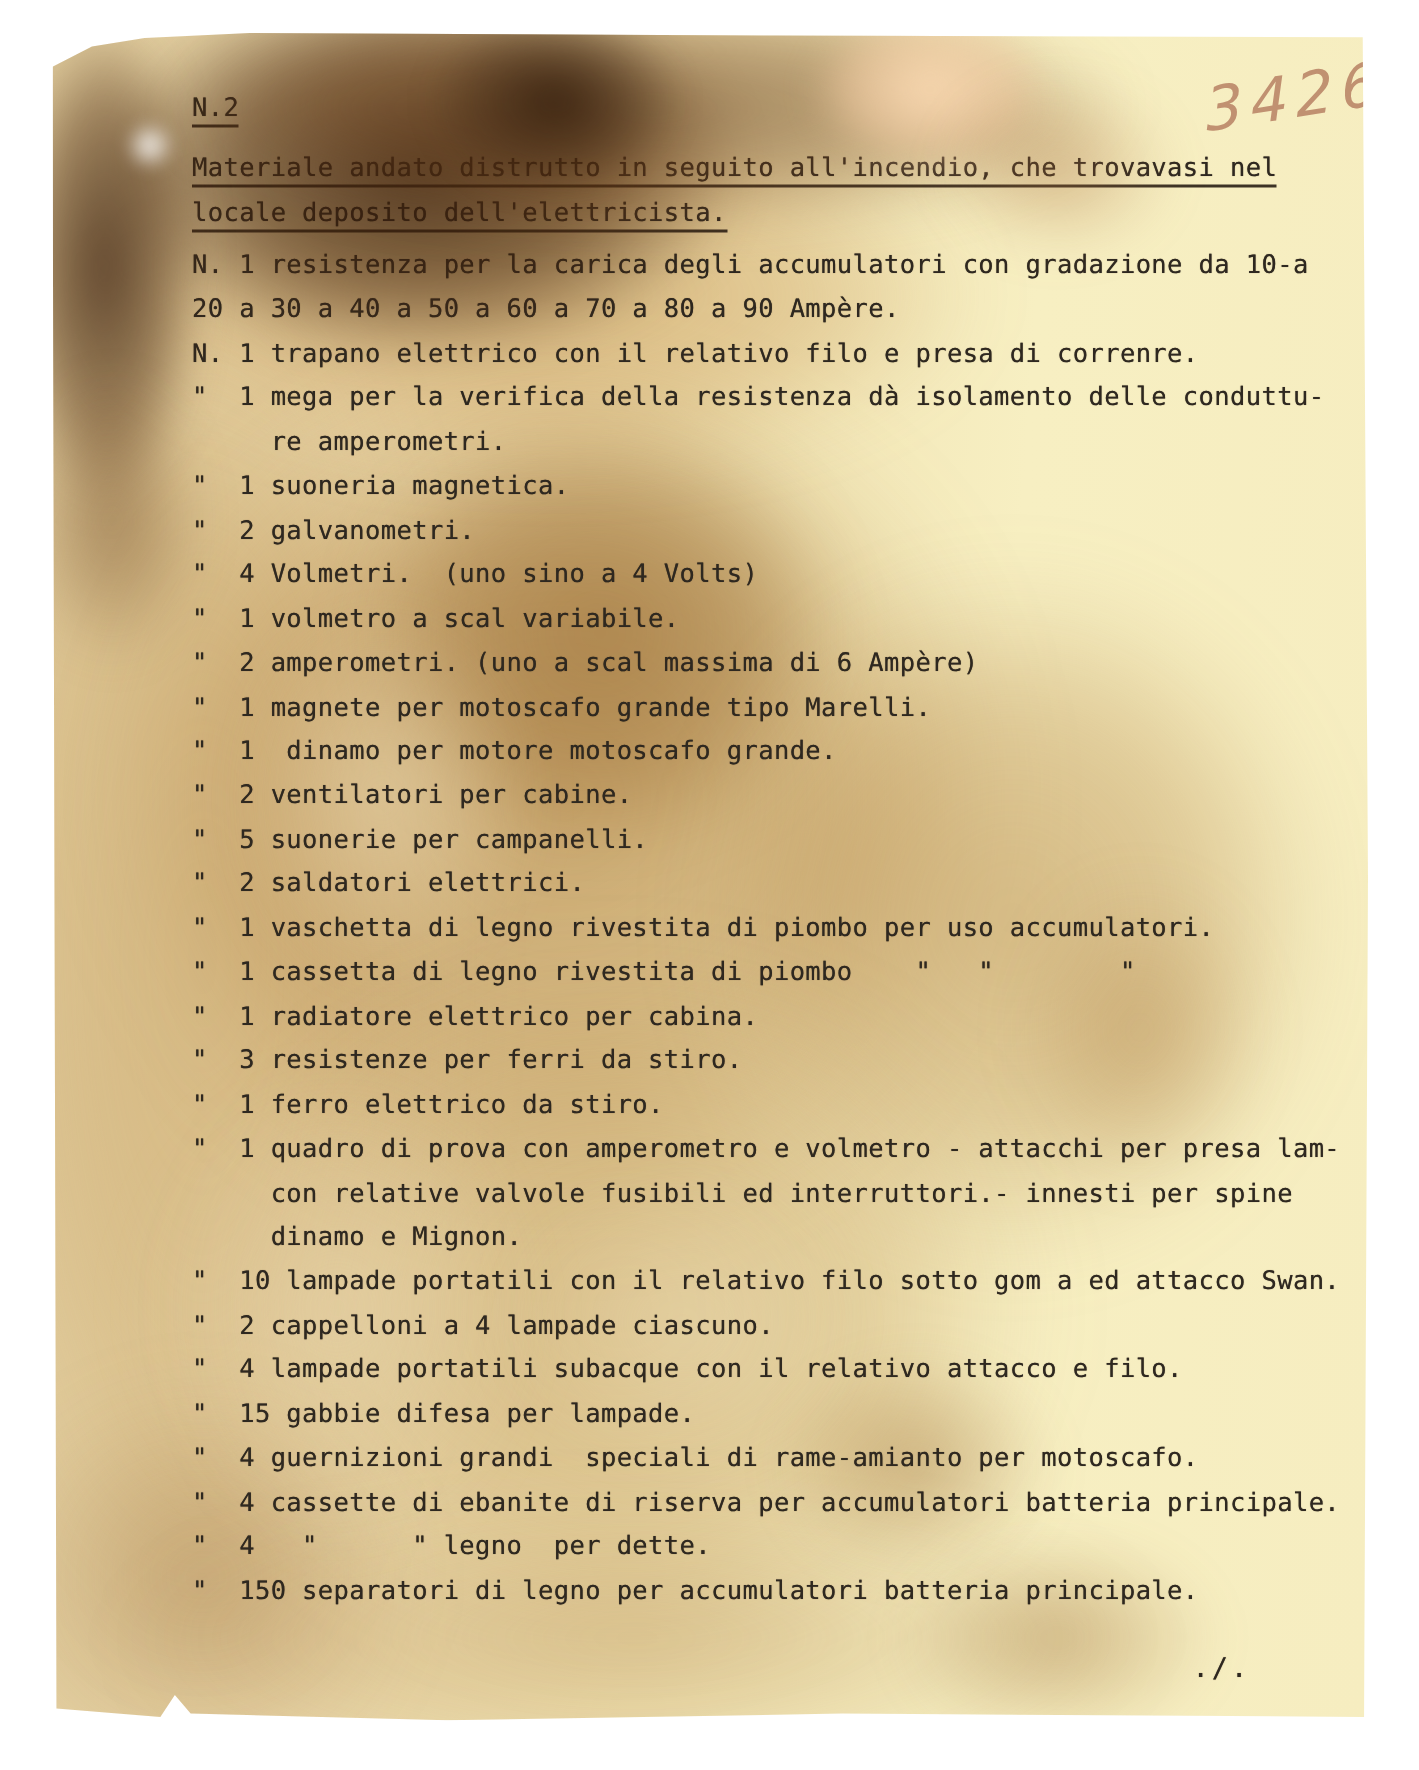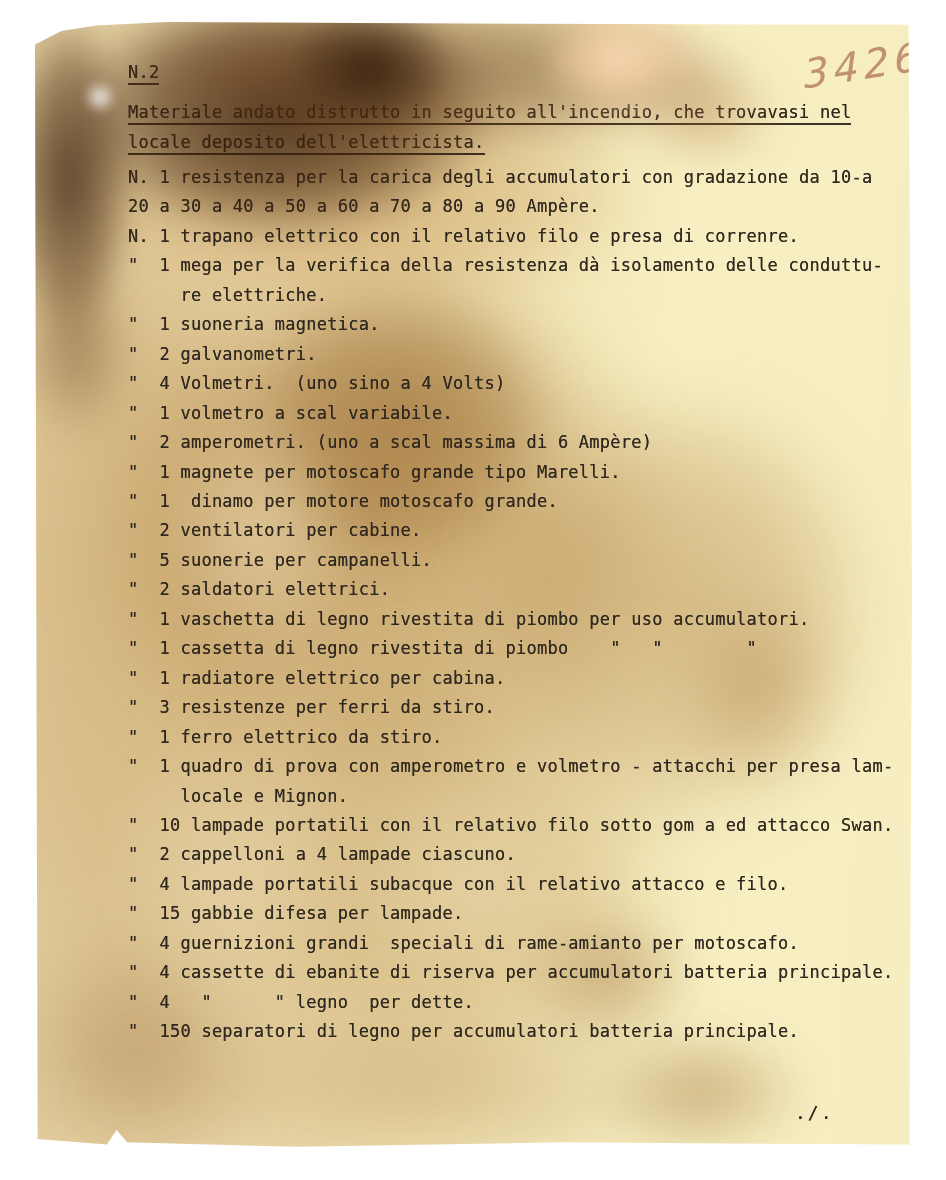--- a/index.html
+++ b/index.html
@@ -59,38 +59,39 @@
     <div class="blob z1" style="left:300px;top:760px;width:240px;height:200px;background:radial-gradient(closest-side,rgba(247,238,206,0.32),transparent);filter:blur(20px);"></div>
 
     <div class="typed page-number"><span class="hdr uline">N.2</span></div>
     <div class="typed title-1"><span class="hdr uline">Materiale andato distrutto in seguito all'incendio, che trovavasi nel</span></div>
     <div class="typed title-2"><span class="hdr uline">locale deposito dell'elettricista.</span></div>
     <div class="typed typed-lines">
         <div class="line">N. 1 resistenza per la carica degli accumulatori con gradazione da 10-a</div>
         <div class="line">20 a 30 a 40 a 50 a 60 a 70 a 80 a 90 Ampère.</div>
         <div class="line">N. 1 trapano elettrico con il relativo filo e presa di correnre.</div>
         <div class="line">"  1 mega per la verifica della resistenza dà isolamento delle conduttu-</div>
-        <div class="line">     re elettriche.</div>
+        <div class="line">     re amperometri.</div>
         <div class="line">"  1 suoneria magnetica.</div>
         <div class="line">"  2 galvanometri.</div>
         <div class="line">"  4 Volmetri.  (uno sino a 4 Volts)</div>
         <div class="line">"  1 volmetro a scal variabile.</div>
         <div class="line">"  2 amperometri. (uno a scal massima di 6 Ampère)</div>
         <div class="line">"  1 magnete per motoscafo grande tipo Marelli.</div>
         <div class="line">"  1  dinamo per motore motoscafo grande.</div>
         <div class="line">"  2 ventilatori per cabine.</div>
         <div class="line">"  5 suonerie per campanelli.</div>
         <div class="line">"  2 saldatori elettrici.</div>
         <div class="line">"  1 vaschetta di legno rivestita di piombo per uso accumulatori.</div>
         <div class="line">"  1 cassetta di legno rivestita di piombo    "   "        "</div>
         <div class="line">"  1 radiatore elettrico per cabina.</div>
         <div class="line">"  3 resistenze per ferri da stiro.</div>
         <div class="line">"  1 ferro elettrico da stiro.</div>
         <div class="line">"  1 quadro di prova con amperometro e volmetro - attacchi per presa lam-</div>
-        <div class="line">     locale e Mignon.</div>
+        <div class="line">     con relative valvole fusibili ed interruttori.- innesti per spine</div>
+        <div class="line">     dinamo e Mignon.</div>
         <div class="line">"  10 lampade portatili con il relativo filo sotto gom a ed attacco Swan.</div>
         <div class="line">"  2 cappelloni a 4 lampade ciascuno.</div>
         <div class="line">"  4 lampade portatili subacque con il relativo attacco e filo.</div>
         <div class="line">"  15 gabbie difesa per lampade.</div>
         <div class="line">"  4 guernizioni grandi  speciali di rame-amianto per motoscafo.</div>
         <div class="line">"  4 cassette di ebanite di riserva per accumulatori batteria principale.</div>
         <div class="line">"  4   "      " legno  per dette.</div>
         <div class="line">"  150 separatori di legno per accumulatori batteria principale.</div>
       </div>
     <div class="typed end-mark">./.</div>

